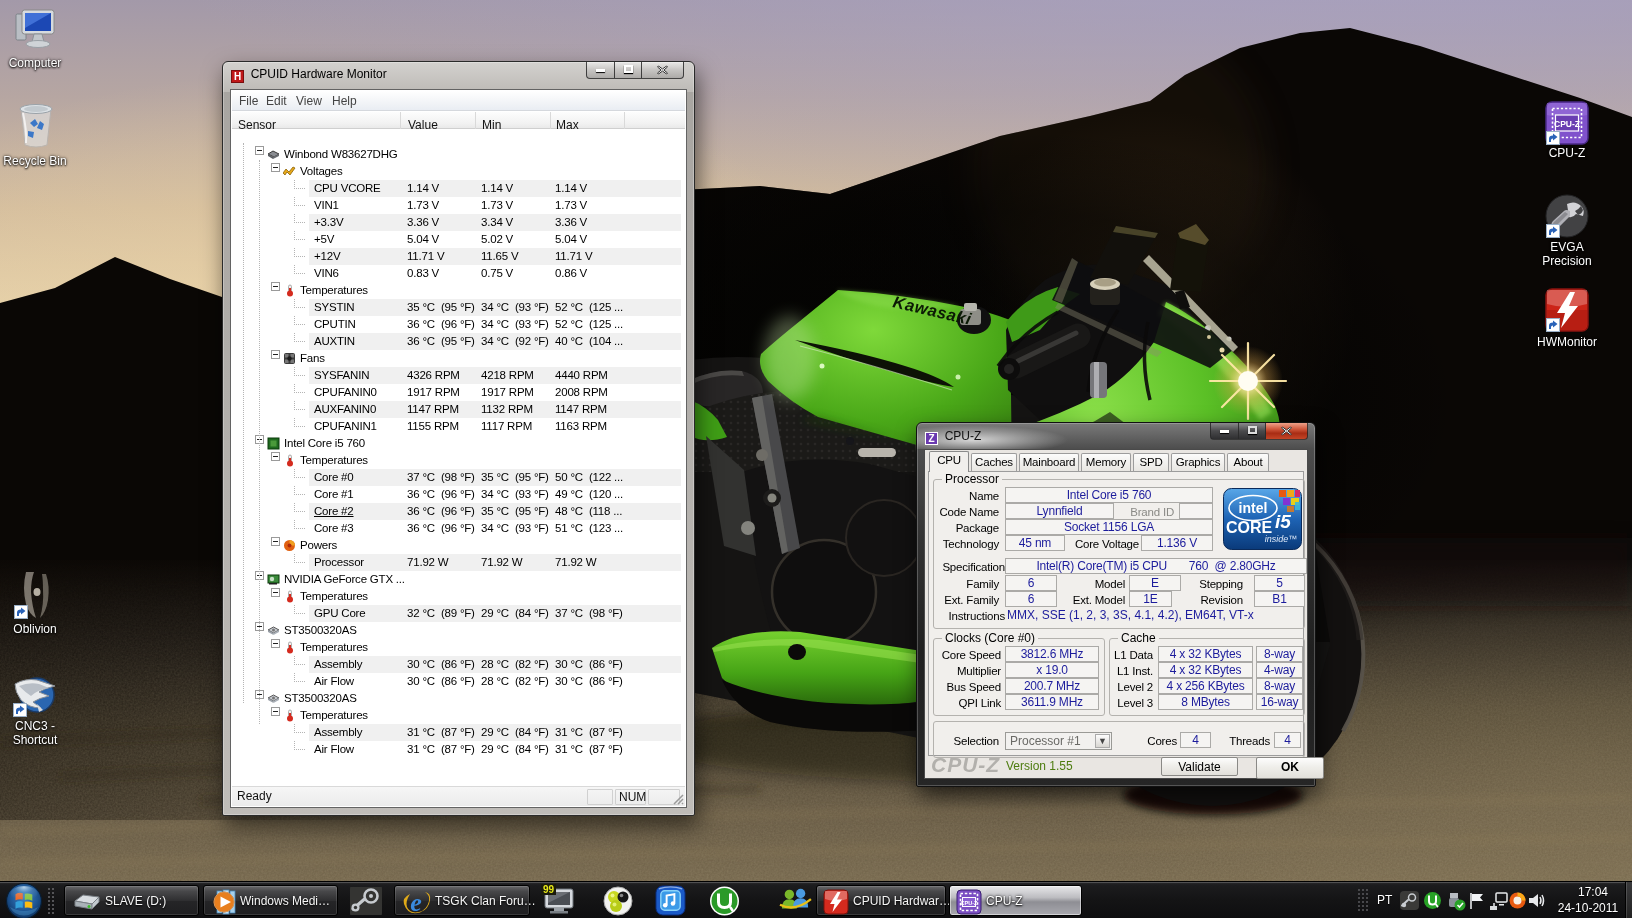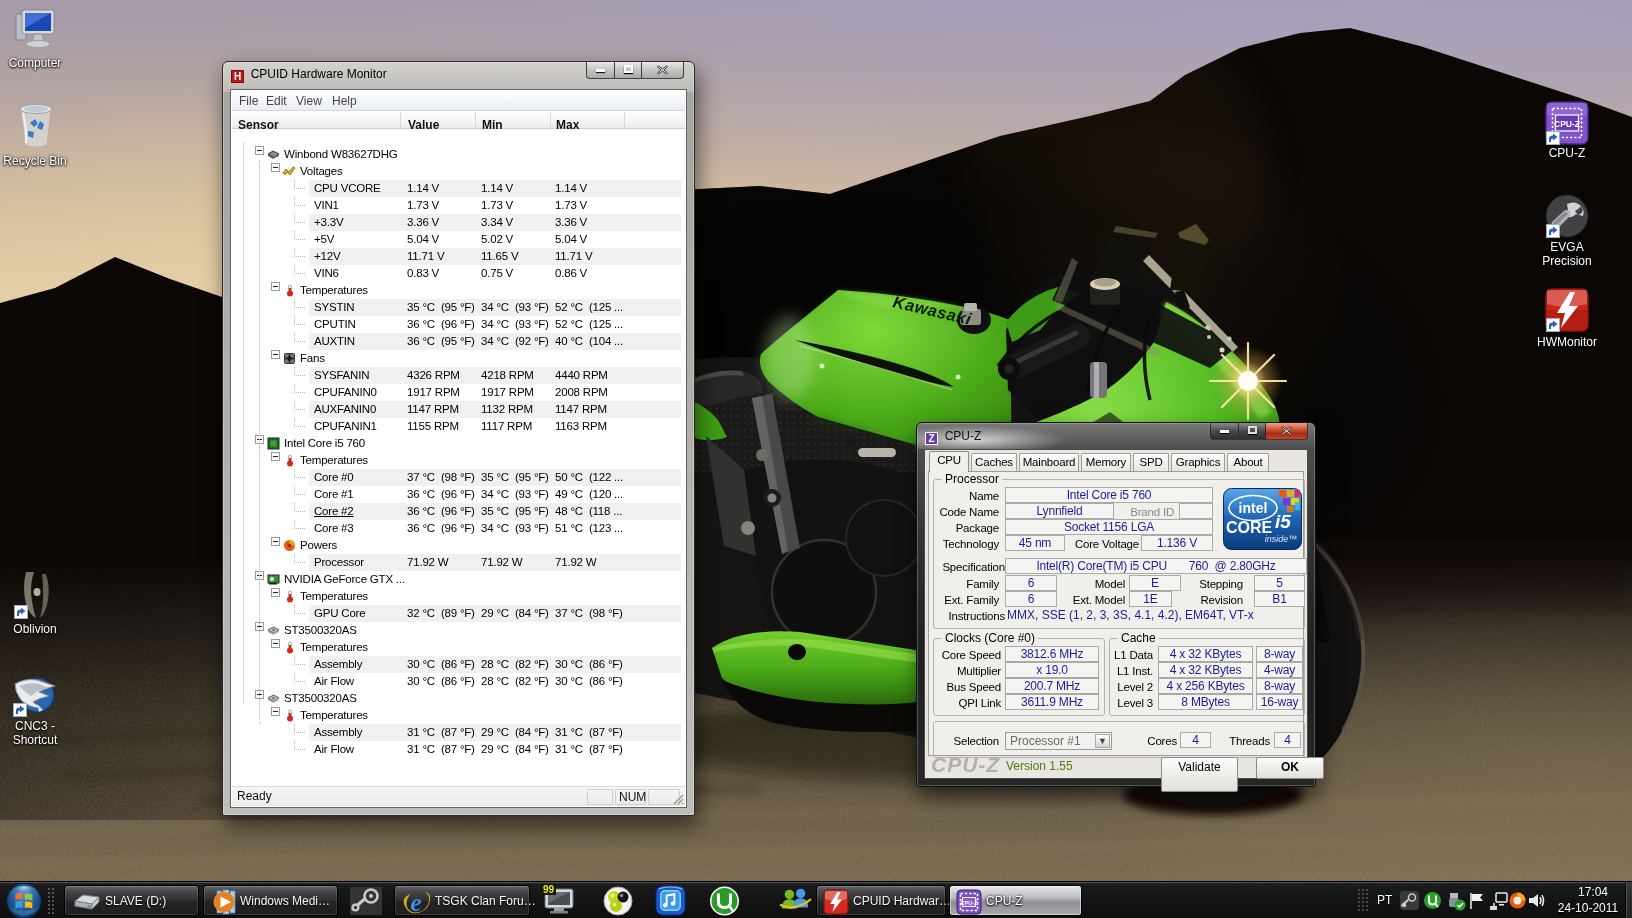--- a/index.html
+++ b/index.html
@@ -15,21 +15,21 @@
 #hwm{left:222px;top:61px;width:473px;height:755px;
  background:linear-gradient(180deg,#d3d1ce 0%,#bdbab6 4%,#b1aeaa 26px,#a8a5a1 27px,#b5b2ae 60%,#bfbcb8 100%);
  border:1px solid #2a2a2a;border-radius:6px 6px 2px 2px;
  box-shadow:0 0 0 1px rgba(255,255,255,0.28) inset, 3px 10px 22px rgba(0,0,0,0.55);}
 #hwm .cap{position:absolute;left:8px;top:5px;height:18px;color:#000;font-size:12px;}
 #hwm .client{position:absolute;left:7px;top:27px;right:7px;bottom:7px;background:#fff;border:1px solid #636363;}
 .menubar{position:absolute;left:1px;right:1px;top:1px;height:20px;background:linear-gradient(180deg,#ffffff,#f2f4f7 60%,#e9edf3);border-bottom:1px solid #d5d8dd;color:#444;font-size:12px;}
 .menubar span{position:absolute;top:3px;}
 .hdr{position:absolute;left:1px;right:1px;top:22px;height:17px;background:linear-gradient(180deg,#fdfdfd,#f2f2f2 70%,#e9e9e9);border-bottom:1px solid #cfcfcf;font-size:12px;color:#111;}
 .hdr i{position:absolute;top:0;width:1px;height:17px;background:#d9d9d9;}
-.hdr b{position:absolute;top:6px;font-weight:bold;}
+.hdr b{position:absolute;top:6px;font-weight:normal;}
 .rows{position:absolute;left:1px;right:1px;top:39px;bottom:22px;background:#fff;overflow:hidden;font-size:11.5px;letter-spacing:-0.2px;color:#000;}
 .r{position:absolute;left:0;width:100%;height:17px;line-height:17px;white-space:nowrap;}
 .band{position:absolute;height:17px;left:77px;right:4px;background:#f0f0f0;}
 .r span{position:absolute;top:0;}
 .eb{position:absolute;top:4px;width:9px;height:9px;border:1px solid #9a9a9a;background:#fff;}
 .eb:after{content:"";position:absolute;left:1px;right:1px;top:3px;height:1px;background:#222;}
 .elb{position:absolute;width:11px;height:9px;border-left:1px dotted #b4b4b4;border-bottom:1px dotted #b4b4b4;}
 .vline{position:absolute;width:1px;border-left:1px dotted #b5b5b5;}
 .statusbar{position:absolute;left:1px;right:1px;bottom:1px;height:20px;background:linear-gradient(180deg,#f6f6f6,#ebebeb);border-top:1px solid #d9d9d9;font-size:12px;color:#111;}
 .statusbar .cell{position:absolute;top:2px;height:16px;border:1px solid #d0d0d0;border-radius:1px;}
@@ -823,21 +823,21 @@
 <div class="lab" style="left:18px;top:261px;width:52px;text-align:right;color:#000;">Selection</div>
 <div style="position:absolute;left:76px;top:260px;width:107px;height:18px;background:#f2f1ef;border:1px solid #9a9a96;font-size:12px;color:#6a6a66;line-height:16px;padding-left:4px;">Processor #1<span style="position:absolute;right:1px;top:1px;width:15px;height:14px;background:linear-gradient(180deg,#fdfdfd,#d8d6d2);border:1px solid #aaa;text-align:center;line-height:13px;color:#444;font-size:9px;">▼</span></div>
 <div class="lab" style="left:206px;top:261px;width:42px;text-align:right;color:#000;">Cores</div>
 <div class="fld" style="left:251px;top:260px;width:31px;height:16px;font-size:12px;">4</div>
 <div class="lab" style="left:291px;top:261px;width:50px;text-align:right;color:#000;">Threads</div>
 <div class="fld" style="left:345px;top:260px;width:27px;height:16px;font-size:12px;">4</div>
 </div>
 <div style="position:absolute;left:3px;right:3px;bottom:0px;height:32px;">
 <span style="position:absolute;left:3px;top:7px;font-size:21px;font-weight:bold;color:#b2b0ac;letter-spacing:1px;font-style:italic;">CPU-Z</span>
 <span style="position:absolute;left:78px;top:13px;font-size:12px;color:#4d7c0f;">Version 1.55</span>
-<div class="btn" style="left:233px;top:11px;width:77px;height:35px;line-height:18px;">Validate</div>
+<div class="btn" style="left:233px;top:11px;width:77px;height:19px;line-height:18px;">Validate</div>
 <div class="btn" style="left:328px;top:11px;width:68px;height:22px;line-height:18px;font-weight:bold;">OK</div>
 </div>
 </div>
   </div>
 <div id="tb">
 <svg class="tico" style="left:4px;top:-1px;" width="40" height="40" viewBox="0 0 40 40">
 <defs>
         <radialGradient id="orb" cx="0.5" cy="0.4" r="0.65">
           <stop offset="0" stop-color="#3e85c8"></stop>
           <stop offset="0.6" stop-color="#1d5390"></stop>

